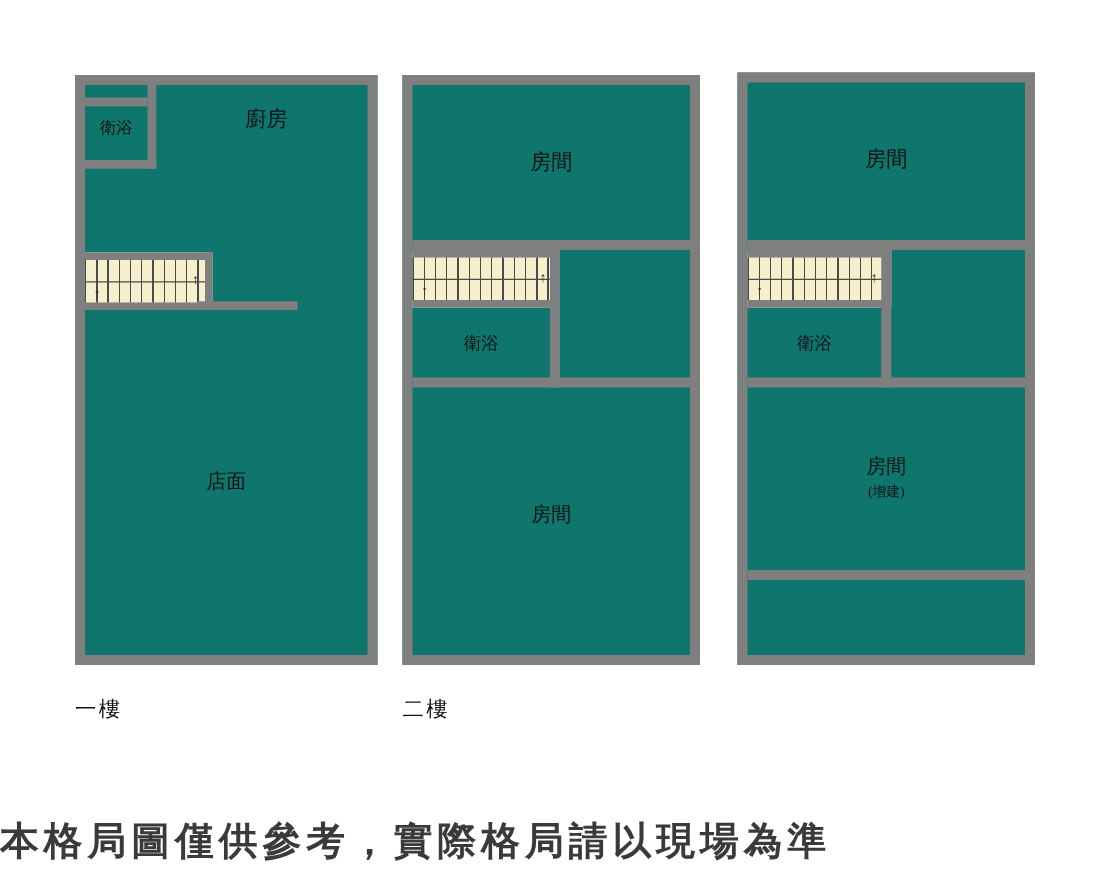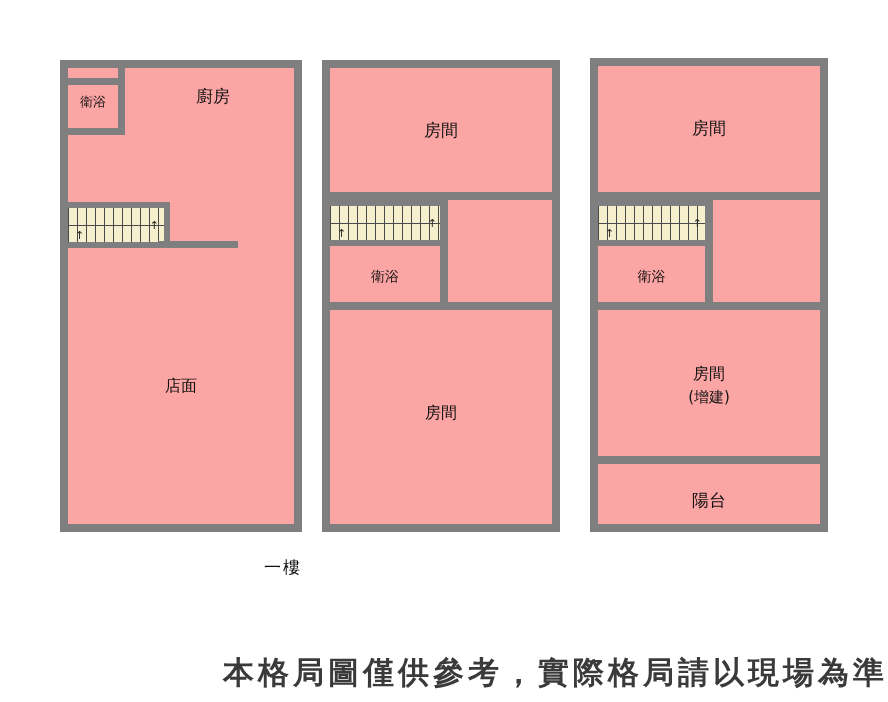--- a/index.html
+++ b/index.html
@@ -1,32 +1,32 @@
 <!DOCTYPE html>
 <html style="--wall: #7f7f7f; --stair-fill: #f5efcd; --stair-line: #4a4a4a; --label-text: #111111; --disclaimer-text: #3a3a3a; --background: #ffffff;"><head>
 <meta charset="utf-8">
 <style>
   * { margin:0; padding:0; box-sizing:border-box; }
   html, body { background:#ffffff; }
   body { font-family:"DejaVu Sans","Liberation Sans",sans-serif; }
   .canvas { position:relative; width:888px; height:702px; background:var(--background,#ffffff); overflow:hidden; }
-  .floor { position:absolute; border:8px solid var(--wall,#7f7f7f); background:#fca5a5; }
+  .floor { position:absolute; border:8px solid var(--wall,#7f7f7f); background:#0f766e;font-family:Liberation Serif, serif; }
   .wall { position:absolute; background:var(--wall,#7f7f7f); }
   .room-label { position:absolute; color:var(--label-text,#111111); text-align:center; font-size:17px; line-height:1.2; }
   .stairs { position:absolute; border:6px solid var(--wall,#7f7f7f); border-left:none; background:var(--stair-fill,#f5efcd); }
   .treads { position:absolute; left:0; top:0; right:0; bottom:0;
             background:repeating-linear-gradient(to right,
               var(--stair-line,#4a4a4a) 0px, var(--stair-line,#4a4a4a) 1px,
               transparent 1px, transparent 9px); }
   .stair-mid { position:absolute; left:0; right:0; top:50%; height:1px; background:var(--stair-line,#4a4a4a); }
   .stair-arrow { position:absolute; font-size:11px; line-height:1; color:#222222; }
   .arrow-right { right:5px; top:50%; transform:translateY(-50%); }
   .arrow-left { left:7px; bottom:1px; }
-  .floor-label { position:absolute; text-align:right; font-size:17px; color:var(--label-text,#111111); letter-spacing:2px; }
-  .disclaimer { position:absolute; left:0; top:652px; width:100%; text-align:right;
+  .floor-label { position:absolute; text-align:left; font-size:17px; color:var(--label-text,#111111); letter-spacing:2px; }
+  .disclaimer { position:absolute; left:0; top:652px; width:100%; text-align:left;
                 font-size:31px; font-weight:bold; letter-spacing:4px;
                 color:var(--disclaimer-text,#3a3a3a); }
 </style>
 </head>
 <body>
 
 <div class="canvas">
 
   <div class="floor" style="left:60px; top:60px; width:242px; height:472px;">
 
@@ -59,39 +59,39 @@
       <span class="stair-arrow arrow-right">↑</span>
       <span class="stair-arrow arrow-left">↑</span>
     </div>
 
     <div class="wall" style="left:110px; top:132px; width:8px; height:110px;"></div>
     <div class="room-label" style="left:0; top:200px; width:110px; font-size:14px;">衛浴</div>
 
     <div class="wall" style="left:0; top:234px; width:222px; height:8px;"></div>
     <div class="room-label" style="left:0; top:335px; width:100%; font-size:16px;">房間</div>
   </div>
+  <div class="floor-label" style="left:322px; top:556px; width:238px;">二樓</div>
 
   <div class="floor" style="left:590px; top:58px; width:238px; height:474px;">
     <div class="room-label" style="left:0; top:52px; width:100%;">房間</div>
 
     <div class="wall" style="left:0; top:126px; width:222px; height:8px;"></div>
 
     <div class="stairs" style="left:0; top:134px; width:115px; height:46px;">
       <div class="treads"></div>
       <div class="stair-mid"></div>
       <span class="stair-arrow arrow-right">↑</span>
       <span class="stair-arrow arrow-left">↑</span>
     </div>
 
     <div class="wall" style="left:107px; top:134px; width:8px; height:110px;"></div>
     <div class="room-label" style="left:0; top:202px; width:107px; font-size:14px;">衛浴</div>
 
     <div class="wall" style="left:0; top:236px; width:222px; height:8px;"></div>
     <div class="room-label" style="left:0; top:298px; width:100%; font-size:16px;">房間</div>
-    <div class="room-label" style="left:0; top:322px; width:100%; font-size:15px;">(增建)</div>
+    <div class="room-label" style="left:0; top:322px; width:100%; font-size:11px;">(增建)</div>
 
     <div class="wall" style="left:0; top:390px; width:222px; height:8px;"></div>
-    <div class="room-label" style="left:0; top:424px; width:100%;">陽台</div>
   </div>
 
   <div class="disclaimer">本格局圖僅供參考，實際格局請以現場為準</div>
 
 </div>
 
 </body></html>

